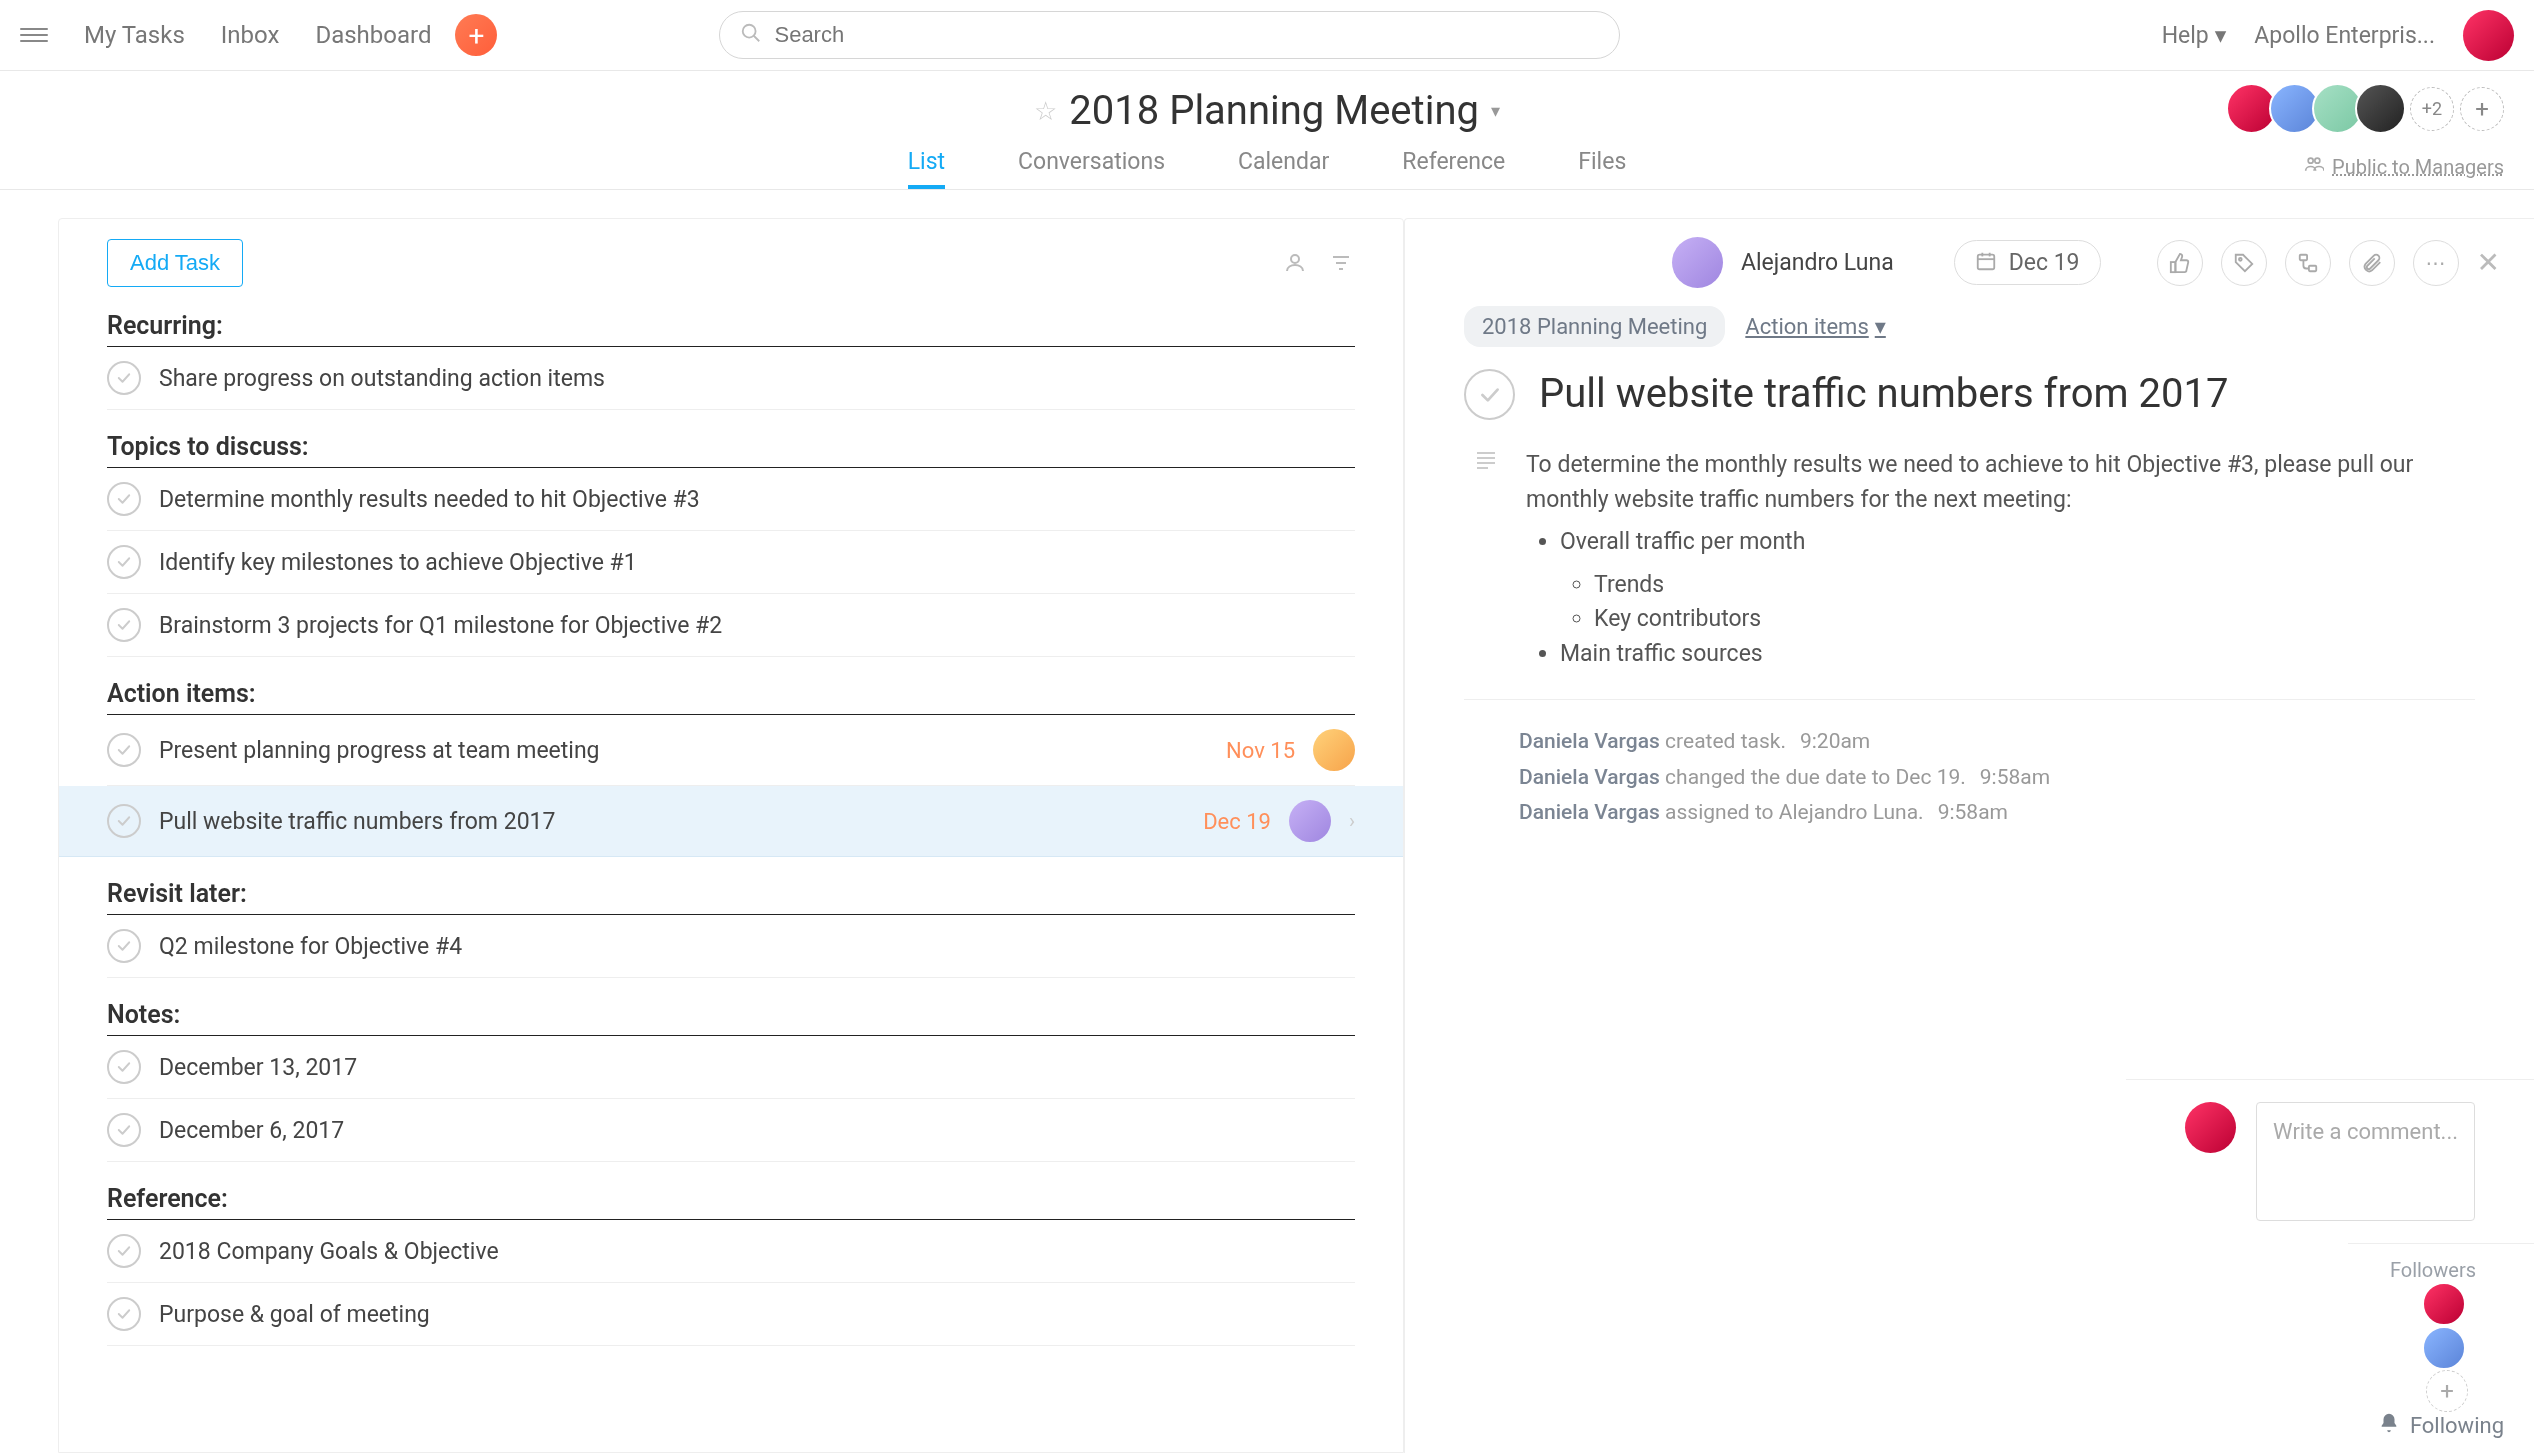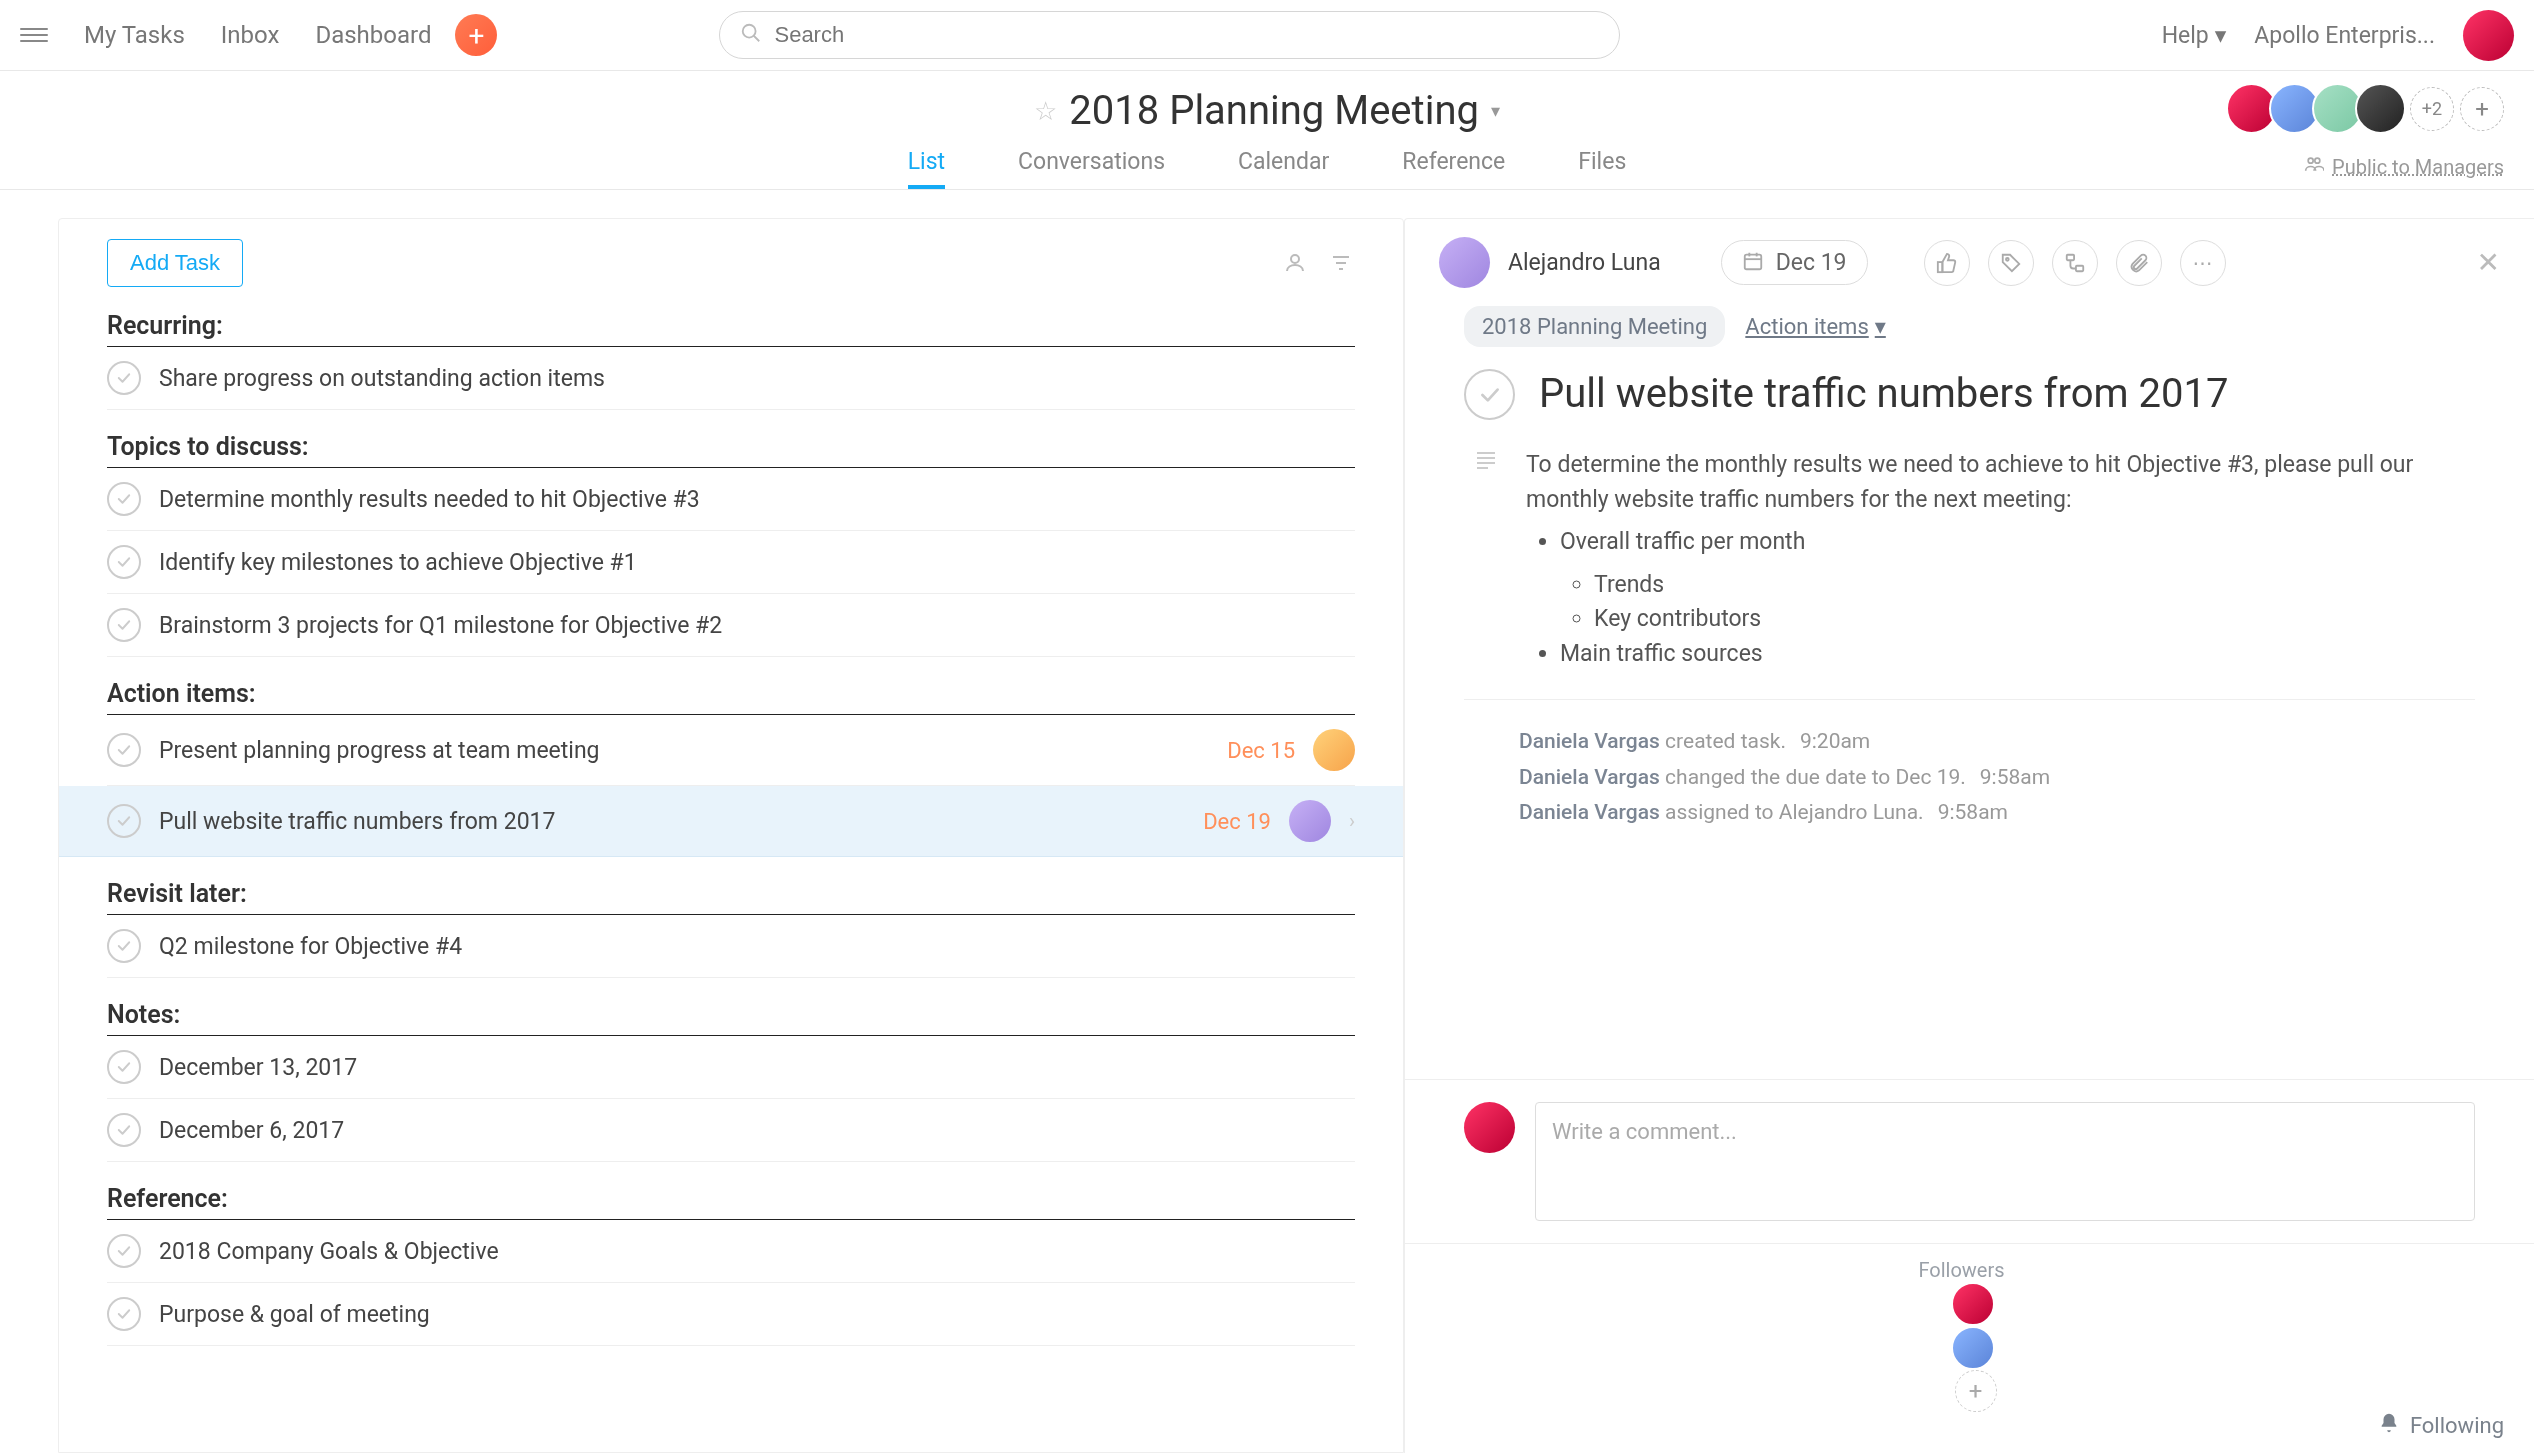--- a/index.html
+++ b/index.html
@@ -45,21 +45,21 @@
 .section-title:first-of-type { margin-top: 6px; }
 .task-row { display: flex; align-items: center; padding: 14px 0; border-bottom: 1px solid #eee; gap: 18px; font-size: 23px; color: #444; cursor: pointer; }
 .task-row.selected { background: #e8f3fb; margin: 0 -48px; padding: 14px 48px; border-bottom: 1px solid #d6e8f5; }
 .task-check { width: 34px; height: 34px; border: 2px solid #ccc; border-radius: 50%; display: flex; align-items: center; justify-content: center; color: #ccc; flex-shrink: 0; }
 .task-check svg { width: 18px; height: 18px; }
 .task-title { flex: 1; }
 .task-date { color: #ff8f5a; font-size: 22px; }
 .task-row .avatar { width: 42px; height: 42px; }
 .task-row .chev { color: #ccc; font-size: 20px; }
 
-.right-pane { flex: 1; display: flex; flex-direction: column; border-left: 1px solid #eee; margin-top: 28px; background:#fff; border-top:1px solid #eee; border-top-left-radius:4px; }
+.right-pane { flex: 1; display: flex; flex-direction: column; border-left: 1px solid #eee; margin-top: 28px; background:#fff; border-top:1px solid #eee; border-top-left-radius:4px;align-items:flex-end; }
 .detail-header { display: flex; align-items: center; padding: 18px 34px; gap: 18px; }
 .assignee-name { font-size: 23px; color: #444; }
 .detail-header .sep { width: 24px; }
 .date-chip { display: flex; align-items: center; gap: 12px; border: 1px solid #ddd; border-radius: 26px; padding: 8px 20px; cursor: pointer; }
 .date-chip .cal { color: #aaa; }
 .date-chip .date-text { font-size: 23px; color: #666; }
 .icon-circle { width: 46px; height: 46px; border: 1px solid #ddd; border-radius: 50%; display: flex; align-items: center; justify-content: center; color: #aaa; cursor: pointer; font-size: 20px; }
 .detail-header .close { margin-left: auto; color: #bbb; font-size: 28px; cursor: pointer; }
 
 .detail-body { padding: 0 59px 20px 59px; flex: 1; overflow-y: auto; }
@@ -222,21 +222,21 @@
               <div class="task-title">Brainstorm 3 projects for Q1 milestone for Objective #2</div>
             </div>
             <div class="section-title">Action items:</div>
             <div class="task-row">
               <div class="task-check">
                 <svg class="check" viewBox="0 0 24 24">
                   <path d="M5 12l5 5L19 7"></path>
                 </svg>
               </div>
               <div class="task-title">Present planning progress at team meeting</div>
-              <div class="task-date">Dec 15</div>
+              <div class="task-date">Nov 15</div>
               <div class="avatar av5"></div>
             </div>
             <div class="task-row selected">
               <div class="task-check">
                 <svg class="check" viewBox="0 0 24 24">
                   <path d="M5 12l5 5L19 7"></path>
                 </svg>
               </div>
               <div class="task-title">Pull website traffic numbers from 2017</div>
               <div class="task-date">Dec 19</div>

